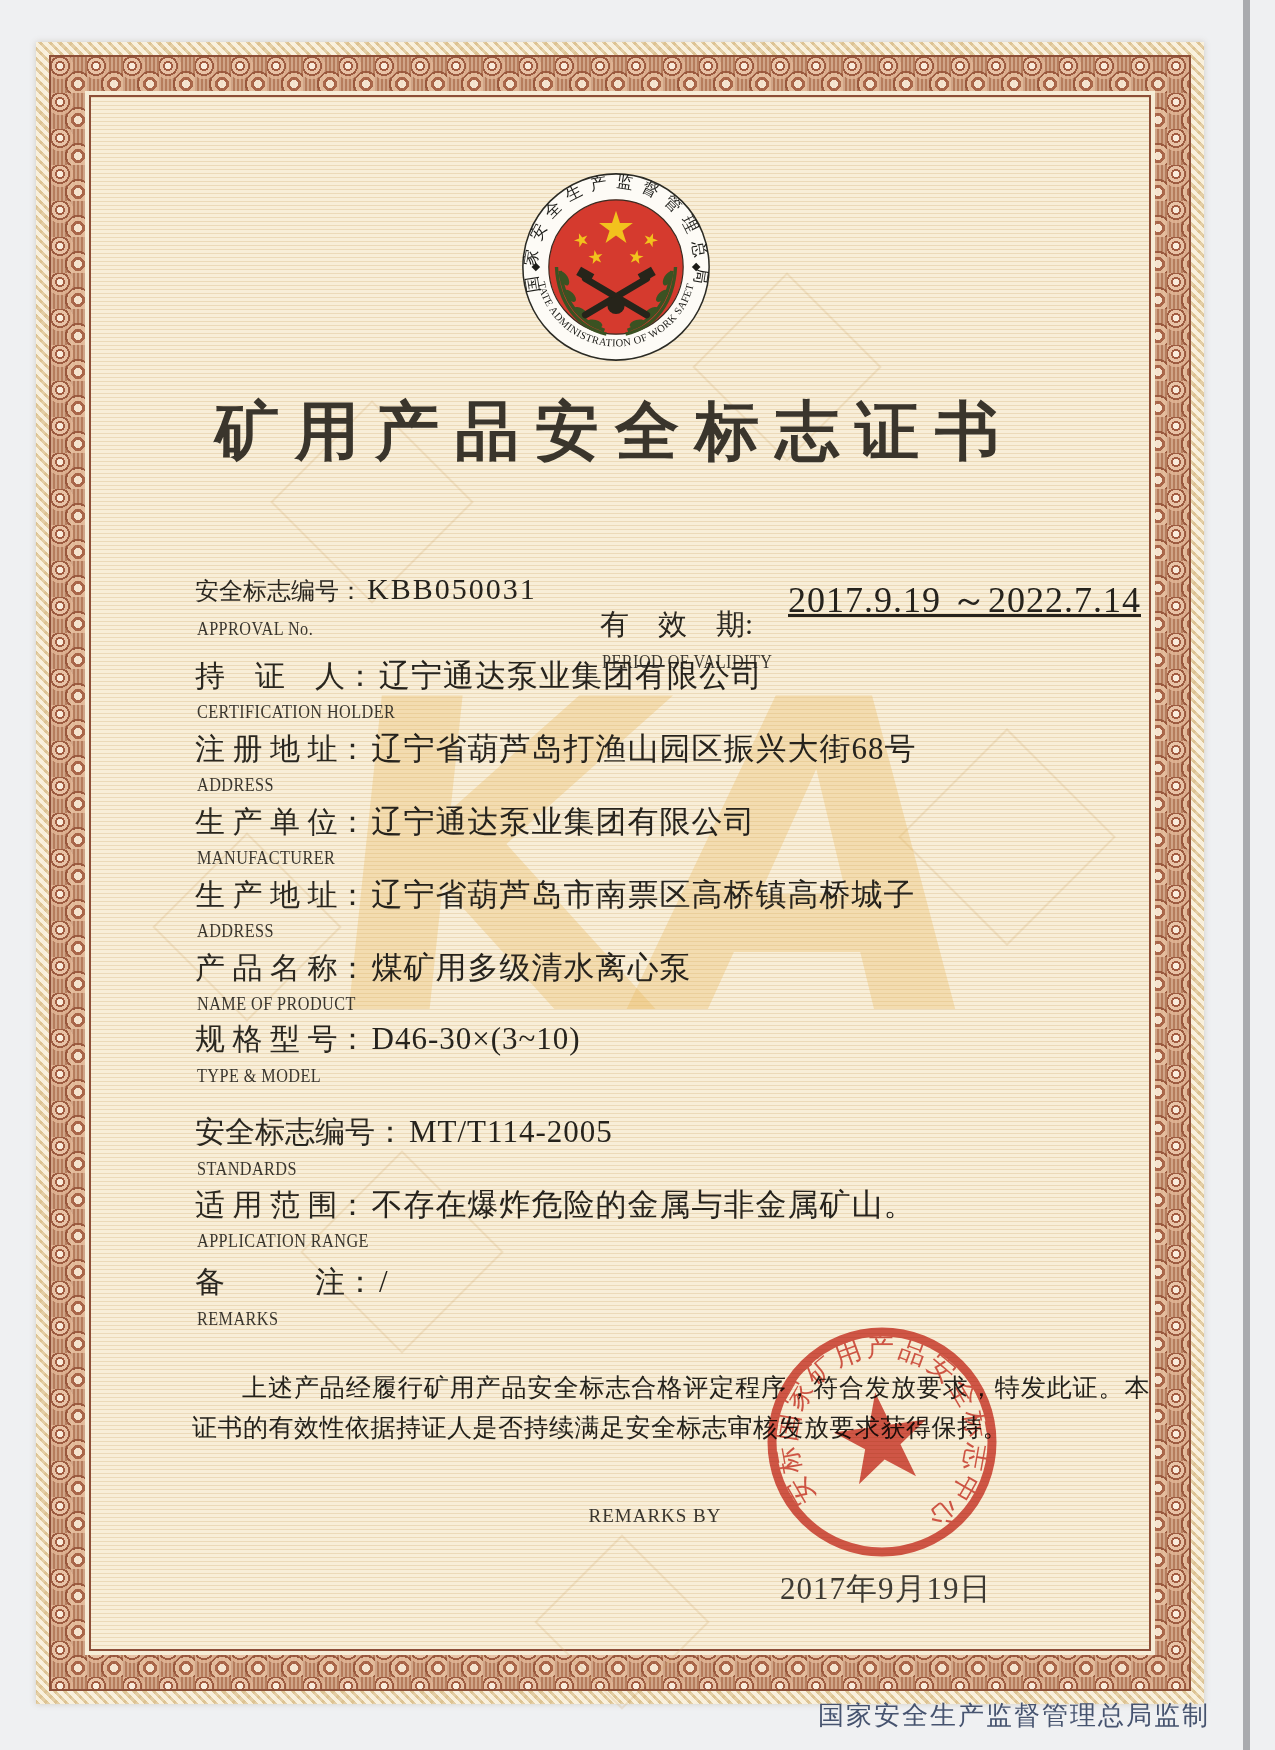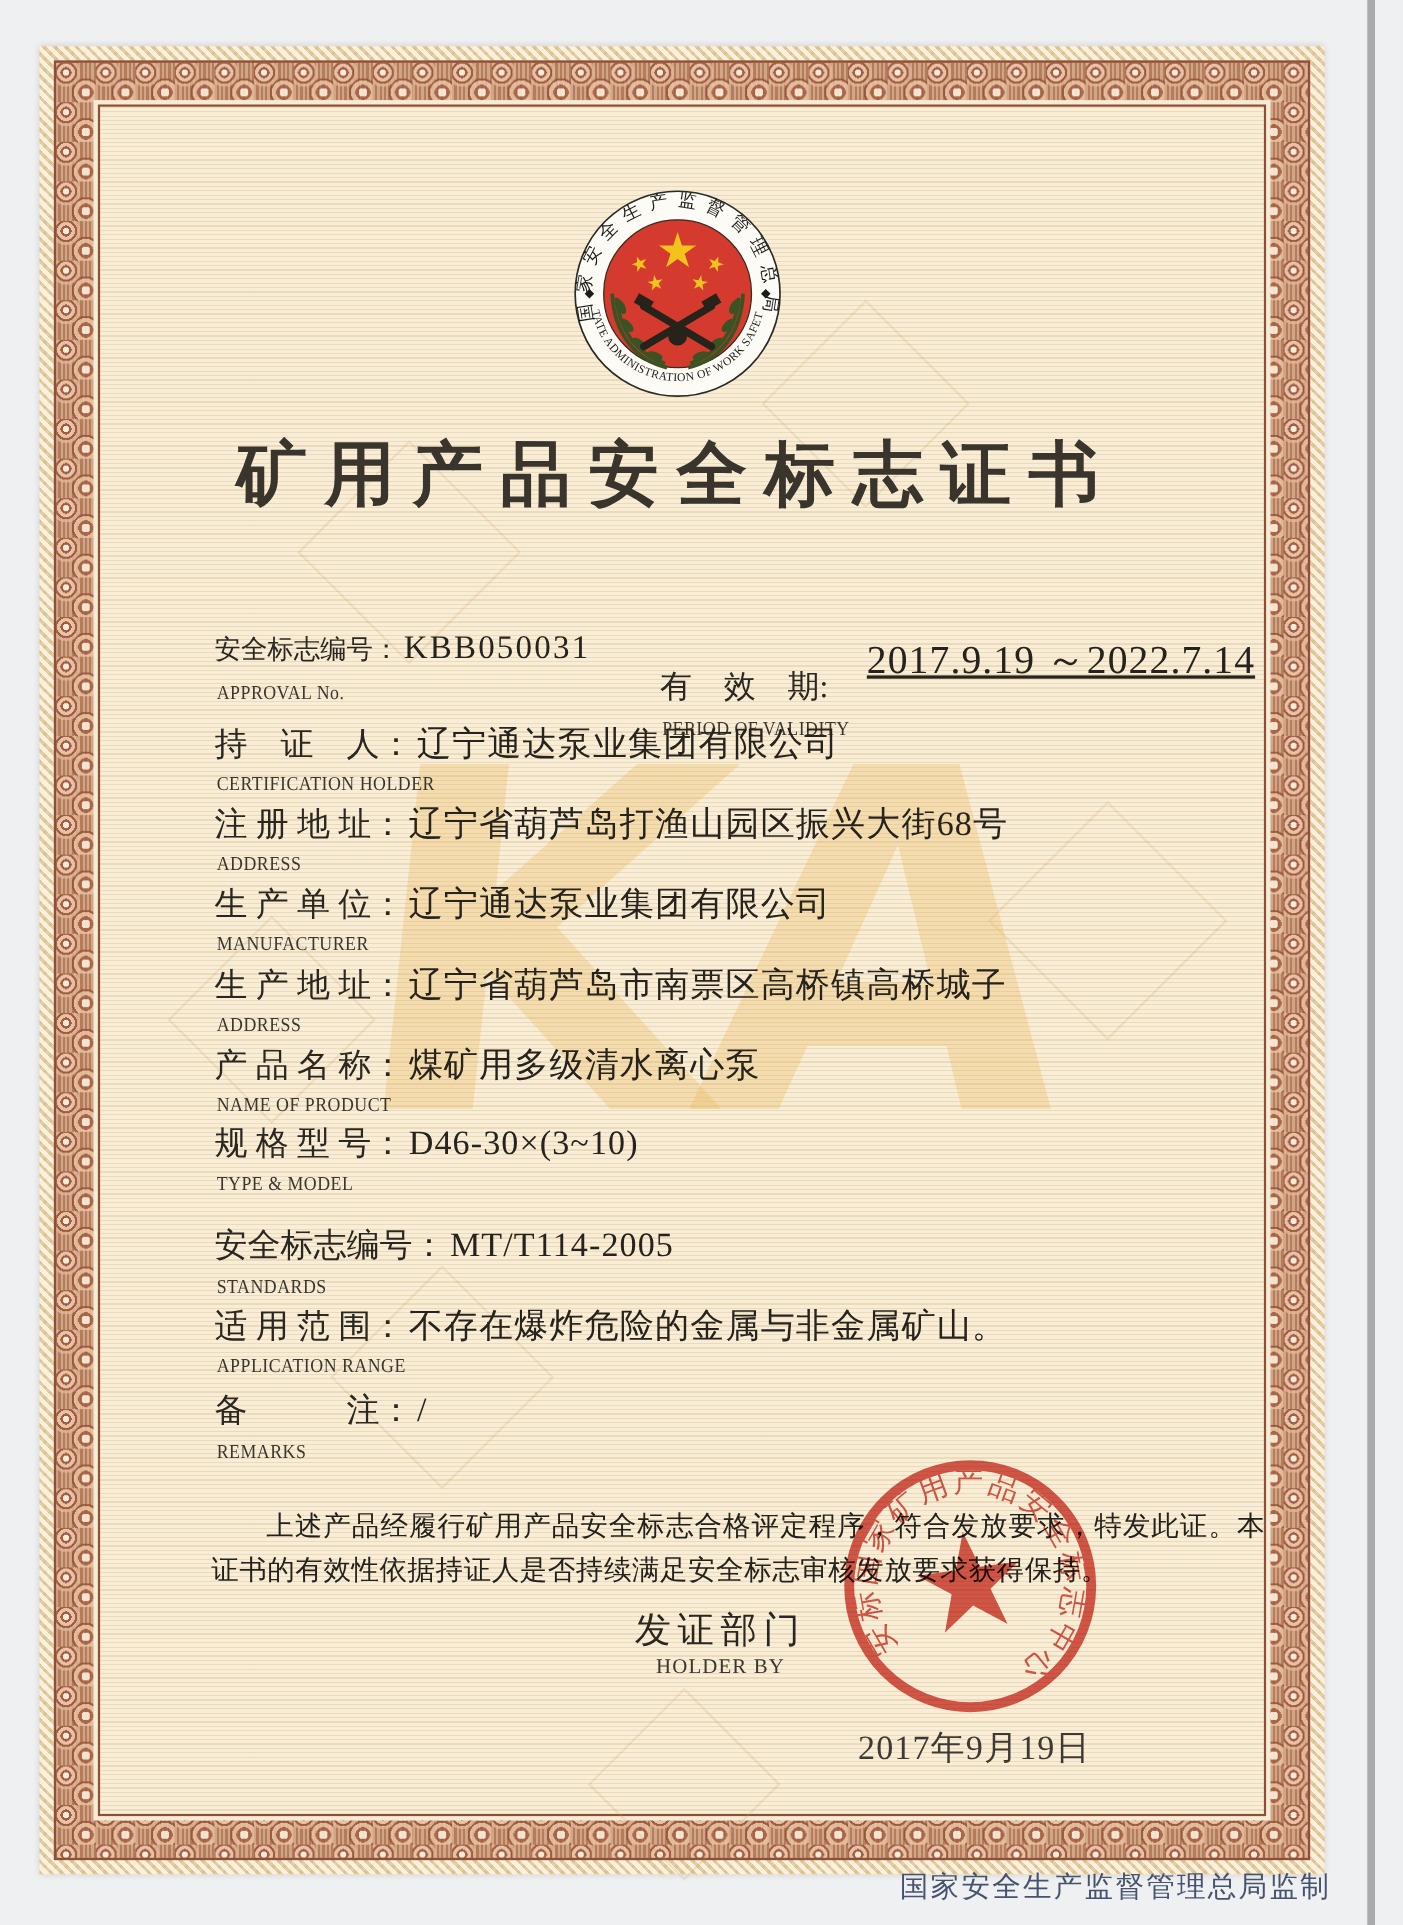--- a/index.html
+++ b/index.html
@@ -162,22 +162,21 @@
     <span class="lbl-zh">适 用 范 围：</span><span class="val">不存在爆炸危险的金属与非金属矿山。</span>
     <div class="f-en en">APPLICATION RANGE</div>
   </div>
   <div class="field-row" style="top:1262px;">
     <span class="lbl-zh">备　　　注：</span><span class="val">/</span>
     <div class="f-en en">REMARKS</div>
   </div>
 
   <div class="abs statement">上述产品经履行矿用产品安全标志合格评定程序，符合发放要求，特发此证。本证书的有效性依据持证人是否持续满足安全标志审核发放要求获得保持。</div>
 
-  <div class="abs issuedby-zh">发证部门</div>
-  <div class="abs issuedby-en">HOLDER BY</div>
+  <div class="abs issuedby-en">REMARKS BY</div>
 
   <div class="abs issue-date">2017年9月19日</div>
 
   <svg class="abs seal" width="240" height="240" viewBox="0 0 240 240">
     <defs>
       <path id="sealArc" d="M64.7,185.9 A86,86 0 1 1 149.4,200.8" fill="none"></path>
       <path id="sealStar" d="M0,-50 L11.2,-15.5 47.6,-15.5 18.2,5.9 29.4,40.5 0,19.1 -29.4,40.5 -18.2,5.9 -47.6,-15.5 -11.2,-15.5 Z"></path>
     </defs>
     <circle cx="120" cy="120" r="110" fill="none" stroke="#d0453a" stroke-width="9"></circle>
     <use href="#sealStar" transform="translate(120,119) scale(0.98) rotate(-8)" fill="#d0453a"></use>

